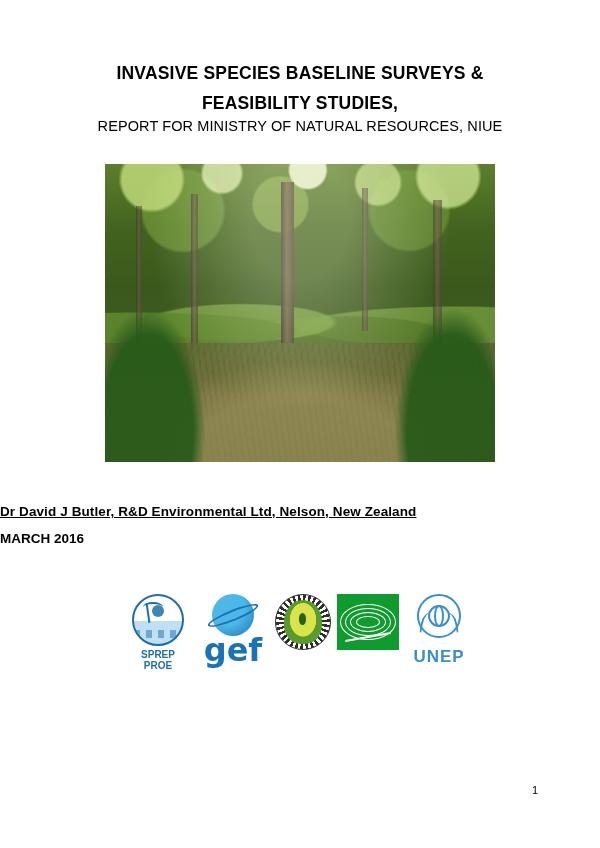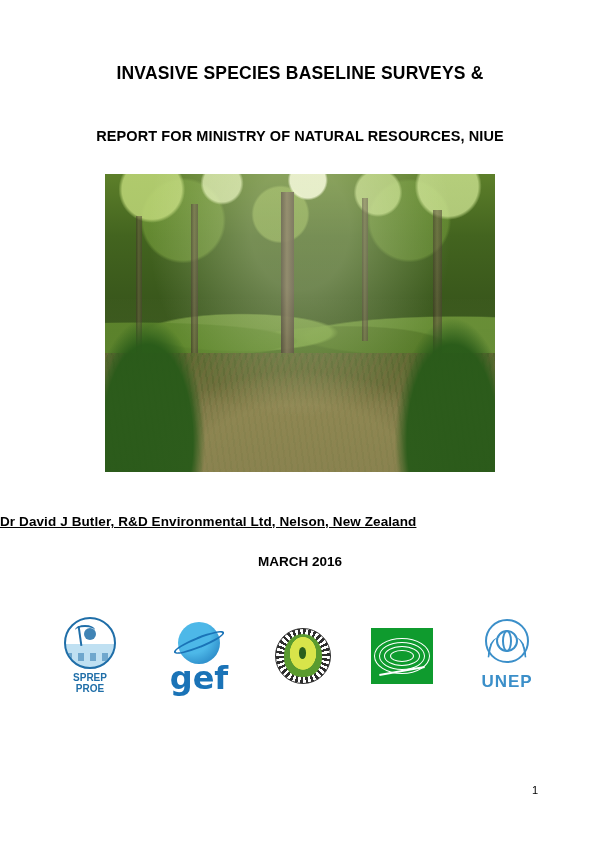--- a/index.html
+++ b/index.html
@@ -28,22 +28,21 @@
   }
   .title-line {
     font-size: 17.5px;
     font-weight: bold;
     letter-spacing: 0.2px;
     line-height: 30px;
   }
   .subtitle {
     text-align: center;
     font-size: 14.5px;
-    font-weight: bold;
-    margin-top: 40px;
+    font-weight: normal;
     letter-spacing: 0.1px;
   }
   .photo-wrap {
     margin-top: 30px;
     display: flex;
     justify-content: center;
   }
   .photo {
     width: 390px;
     height: 298px;
@@ -106,31 +105,30 @@
     background: radial-gradient(ellipse at 50% 18%, rgba(255,255,225,.28) 0 18%, rgba(0,0,0,0) 55%);
   }
   .author {
     font-size: 13.5px;
     font-weight: bold;
     margin-top: 42px;
     letter-spacing: 0.1px;
     text-decoration: underline;
   }
   .date {
-    text-align: center;
+    text-align: left;
     font-size: 13.5px;
     font-weight: bold;
-    margin-top: 25px;
+    margin-top: 12px;
   }
   .logos {
     margin-top: 48px;
     display: flex;
     justify-content: center;
-    align-items: center;
-    gap: 38px;
+    gap: 4px;
   }
   .logo { position: relative; }
 
   
   .logo-sprep { width: 66px; text-align: center; }
   .sprep-circle {
     width: 52px; height: 52px; margin: 0 auto;
     border: 2px solid #1f6ea8; border-radius: 50%;
     background:
       linear-gradient(180deg, #ffffff 0 52%, #bfe0f2 52% 100%);
@@ -239,20 +237,21 @@
     font-size: 11px;
   }
 </style>
 </head>
 <body>
 
 <div class="page">
 
   <div class="title-block">
     <div class="title-line">INVASIVE SPECIES BASELINE SURVEYS &amp;</div>
+    <div class="title-line">FEASIBILITY STUDIES,</div>
   </div>
 
   <div class="subtitle">REPORT FOR MINISTRY OF NATURAL RESOURCES, NIUE</div>
 
   <div class="photo-wrap">
     <div class="photo">
       <div class="canopy"></div>
       <div class="mid"></div>
       <div class="trunk t1"></div>
       <div class="trunk t2"></div>

